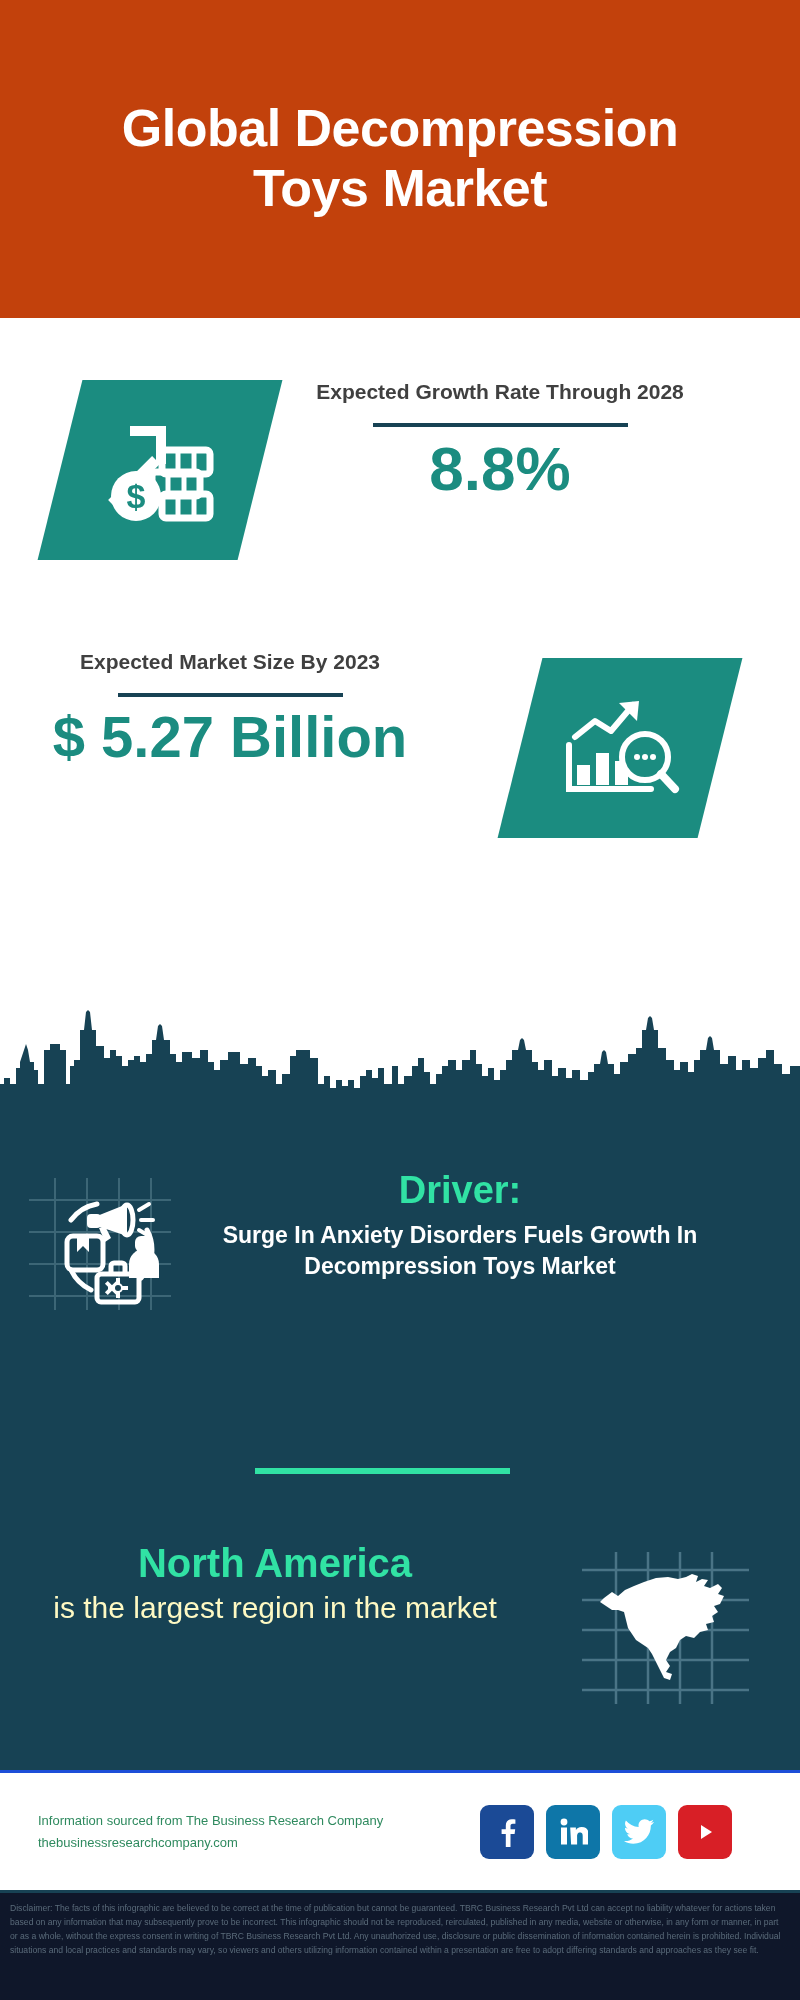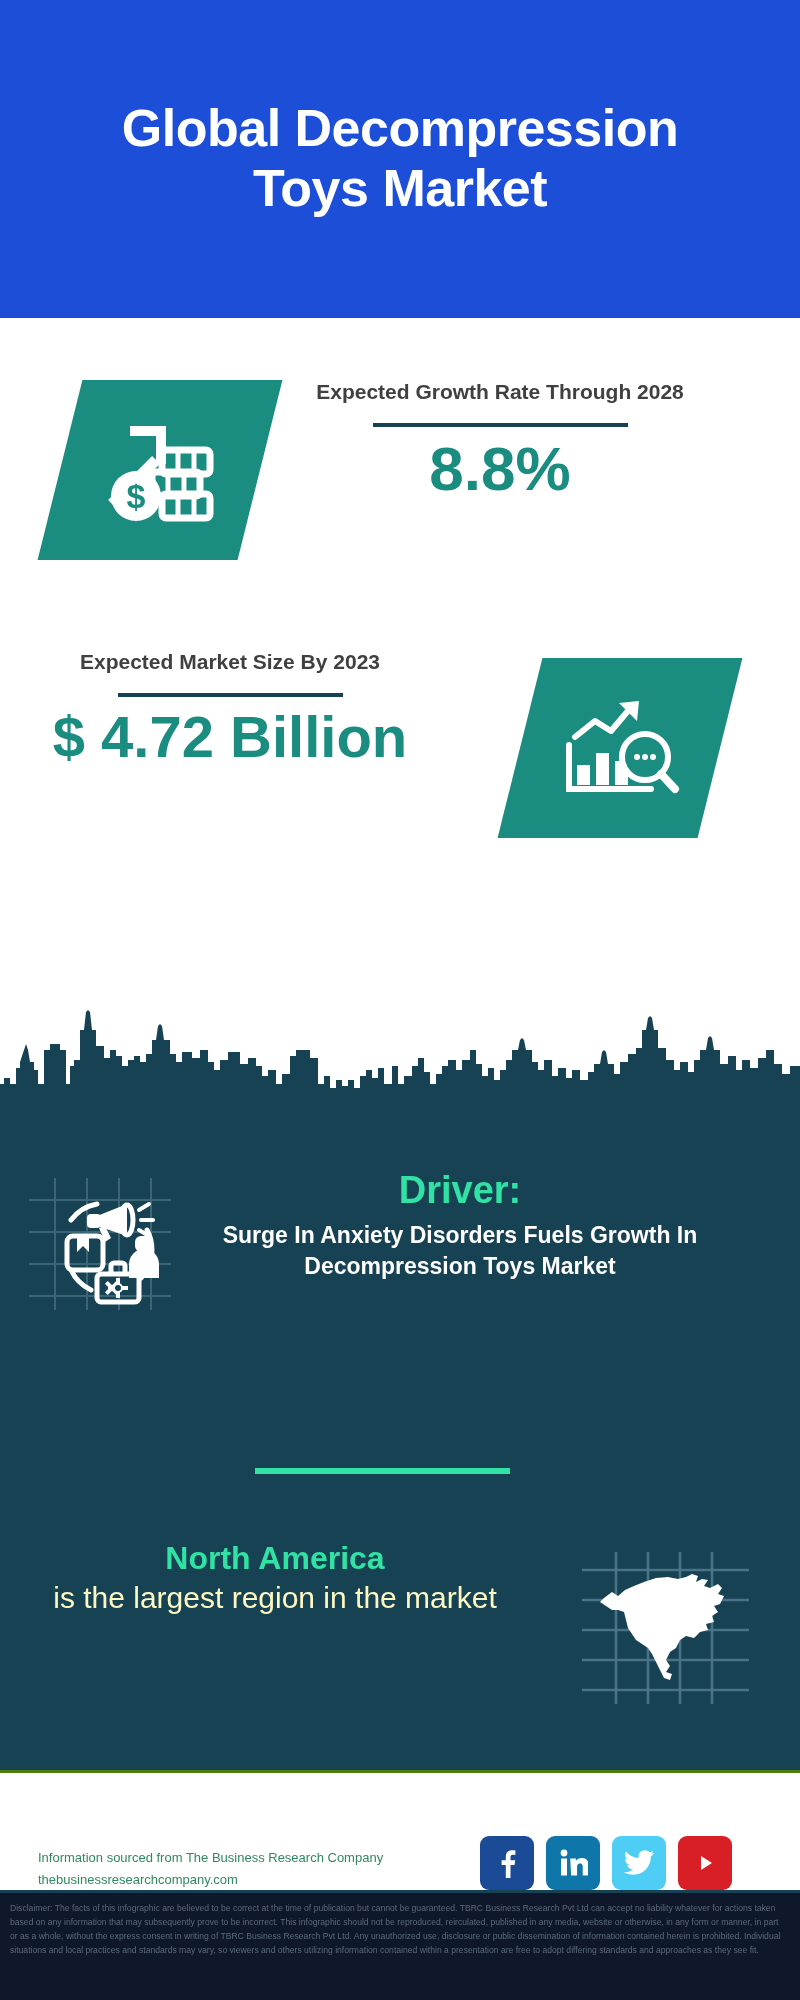--- a/index.html
+++ b/index.html
@@ -9,21 +9,21 @@
     background:#ffffff;
     width:800px; height:2000px;
     overflow:hidden;
     position:relative;
   }
   .page { width:800px; height:2000px; position:relative; background:#fff; }
 
   
   .header {
     position:absolute; left:0; top:0; width:800px; height:318px;
-    background:#1d4ed8;
+    background:#c2410c;
     display:flex; align-items:center; justify-content:center;
   }
   .header-title {
     color:#ffffff;
     font-size:52px;
     font-weight:bold;
     line-height:1.15;
     text-align:center;
     letter-spacing:-0.5px;
     padding:0 40px;
@@ -108,33 +108,33 @@
 
   
   .region-row {
     position:absolute; left:0; top:440px; width:800px;
     display:flex; align-items:flex-start;
   }
   .region-text {
     width:530px; padding-left:20px; text-align:center;
   }
   .region-title {
-    color:#31e2a4; font-size:32px; font-weight:bold; line-height:1.25;
+    color:#31e2a4; font-size:40px; font-weight:bold; line-height:1.25;
   }
   .region-sub {
     color:#fef9c3; font-size:30px; font-weight:normal; line-height:1.3;
   }
   .region-map-wrap { width:270px; display:flex; justify-content:center; padding-top:10px; }
 
   
   .footer {
     position:absolute; left:0; top:1770px; width:800px; height:120px;
     background:#ffffff;
-    border-top:3px solid #4d7c0f;
-    display:flex; align-items:flex-end;
+    border-top:3px solid #1d4ed8;
+    display:flex; align-items:center;
   }
   .footer-text {
     margin-left:38px; width:430px;
     color:#2f8a5f; font-size:13px; line-height:1.65;
   }
   .footer-social { display:flex; gap:12px; margin-left:12px; }
   .soc {
     width:54px; height:54px; border-radius:9px;
     display:flex; align-items:center; justify-content:center;
     color:#fff;
@@ -193,21 +193,21 @@
 
     <div class="growth-text">
       <div class="stat-label">Expected Growth Rate Through 2028</div>
       <div class="rule"></div>
       <div class="stat-value">8.8%</div>
     </div>
 
     <div class="size-text">
       <div class="stat-label">Expected Market Size By 2023</div>
       <div class="rule"></div>
-      <div class="stat-value">$ 4.72 Billion</div>
+      <div class="stat-value">$ 5.27 Billion</div>
     </div>
 
     <div class="para para-size">
       <span class="ico">
         <svg width="122" height="110" viewBox="0 0 122 110">
 
           <polyline points="16,46 36,30 52,40 74,14" fill="none" stroke="#fff" stroke-width="6" stroke-linecap="round" stroke-linejoin="round"></polyline>
           <path d="M60 12 L80 10 L78 30 Z" fill="#fff"></path>
 
           <path d="M10 54 L10 98 L92 98" fill="none" stroke="#fff" stroke-width="6" stroke-linecap="round"></path>

